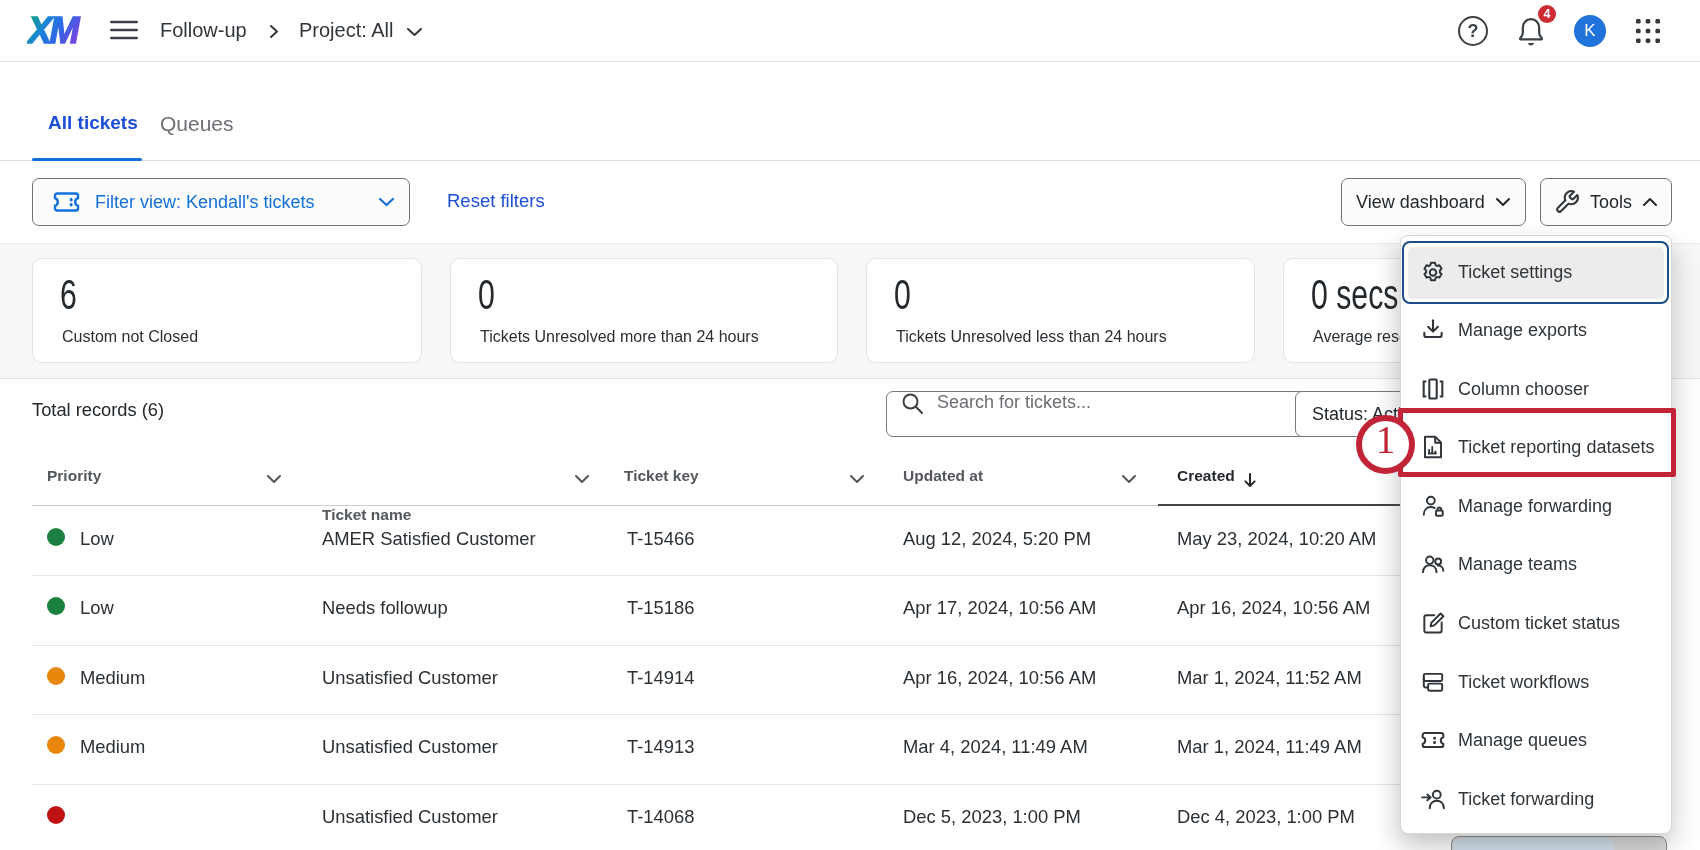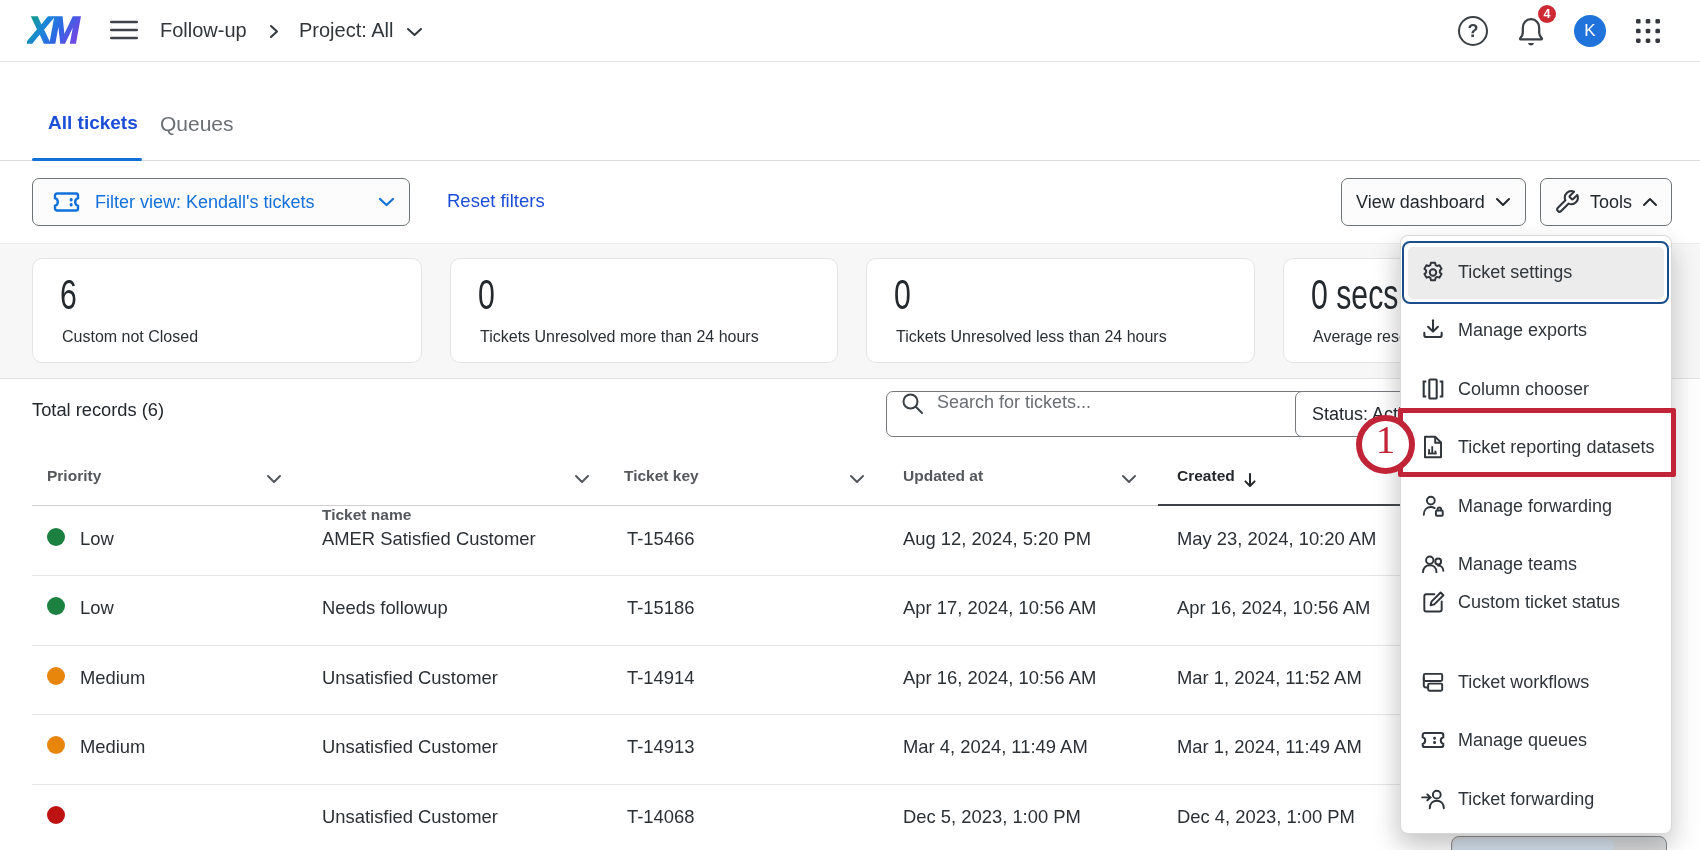--- a/index.html
+++ b/index.html
@@ -284,21 +284,21 @@
   <svg width="26" height="26" viewBox="0 0 24 24">
       <g fill="none" stroke="#2f353a" stroke-width="1.8" stroke-linecap="round">
         <circle cx="9" cy="8.5" r="3.4"></circle>
         <path d="M2.8 19.5 C2.8 15.4 5.6 13.2 9 13.2 C12.4 13.2 15.2 15.4 15.2 19.5"></path>
         <circle cx="16.8" cy="9.7" r="2.7"></circle>
         <path d="M16.5 13.3 C19.4 13.3 21.5 15.2 21.5 18.3"></path>
       </g>
     </svg>
   <span>Manage teams</span>
 </div>
-<div class="mi" style="top:582px;">
+<div class="mi" style="top:603px;">
   <svg width="26" height="26" viewBox="0 0 24 24">
       <g fill="none" stroke="#2f353a" stroke-width="1.8" stroke-linecap="round" stroke-linejoin="round">
         <path d="M20 11.5 L20 19 A1.8 1.8 0 0 1 18.2 20.8 L5.8 20.8 A1.8 1.8 0 0 1 4 19 L4 6.6 A1.8 1.8 0 0 1 5.8 4.8 L13.2 4.8"></path>
         <path d="M9.8 15 L10.6 11.6 L19 3.2 L21.6 5.8 L13.2 14.2 L9.8 15 Z"></path>
       </g>
     </svg>
   <span>Custom ticket status</span>
 </div>
 <div class="mi" style="top:662px;">
   <svg width="26" height="26" viewBox="0 0 24 24">

